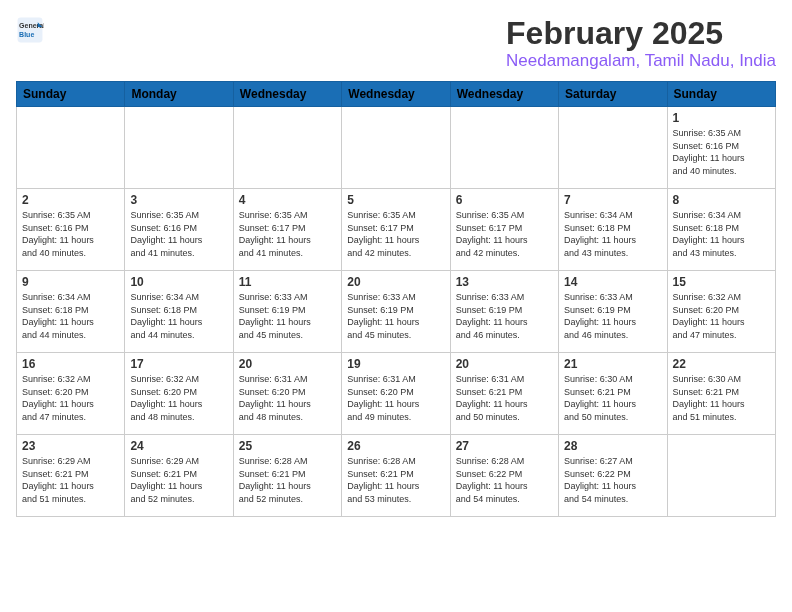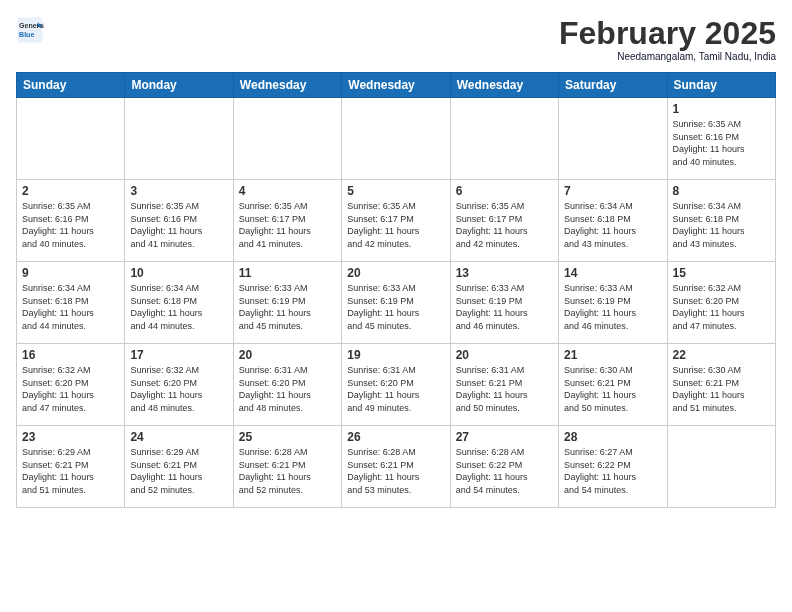--- a/index.html
+++ b/index.html
@@ -19,40 +19,39 @@
     .logo {
       display: flex;
       align-items: center;
       gap: 2px;
     }
     .logo-icon {
       width: 28px;
       height: 28px;
     }
     .title-block {
-      text-align: right;
     }
     .month-title {
       font-size: 32px;
       font-weight: bold;
       color: #333;
       line-height: 1.1;
     }
     .location-title {
-      font-size: 10px;
-      color: #0f172a;
+      font-size: 17px;
+      color: #8b5cf6;
     }
     .calendar {
       width: 100%;
       border-collapse: collapse;
       border: 1px solid #ccc;
     }
     .calendar th {
       background: #1a6eb5;
-      color: #ffffff;
+      color: #000000;
       font-size: 12px;
       font-weight: bold;
       padding: 5px 6px;
       text-align: left;
       border: 1px solid #1560a0;
       margin-left: 36px;
     }
     .calendar td {
       width: calc(100% / 7);
       vertical-align: top;

